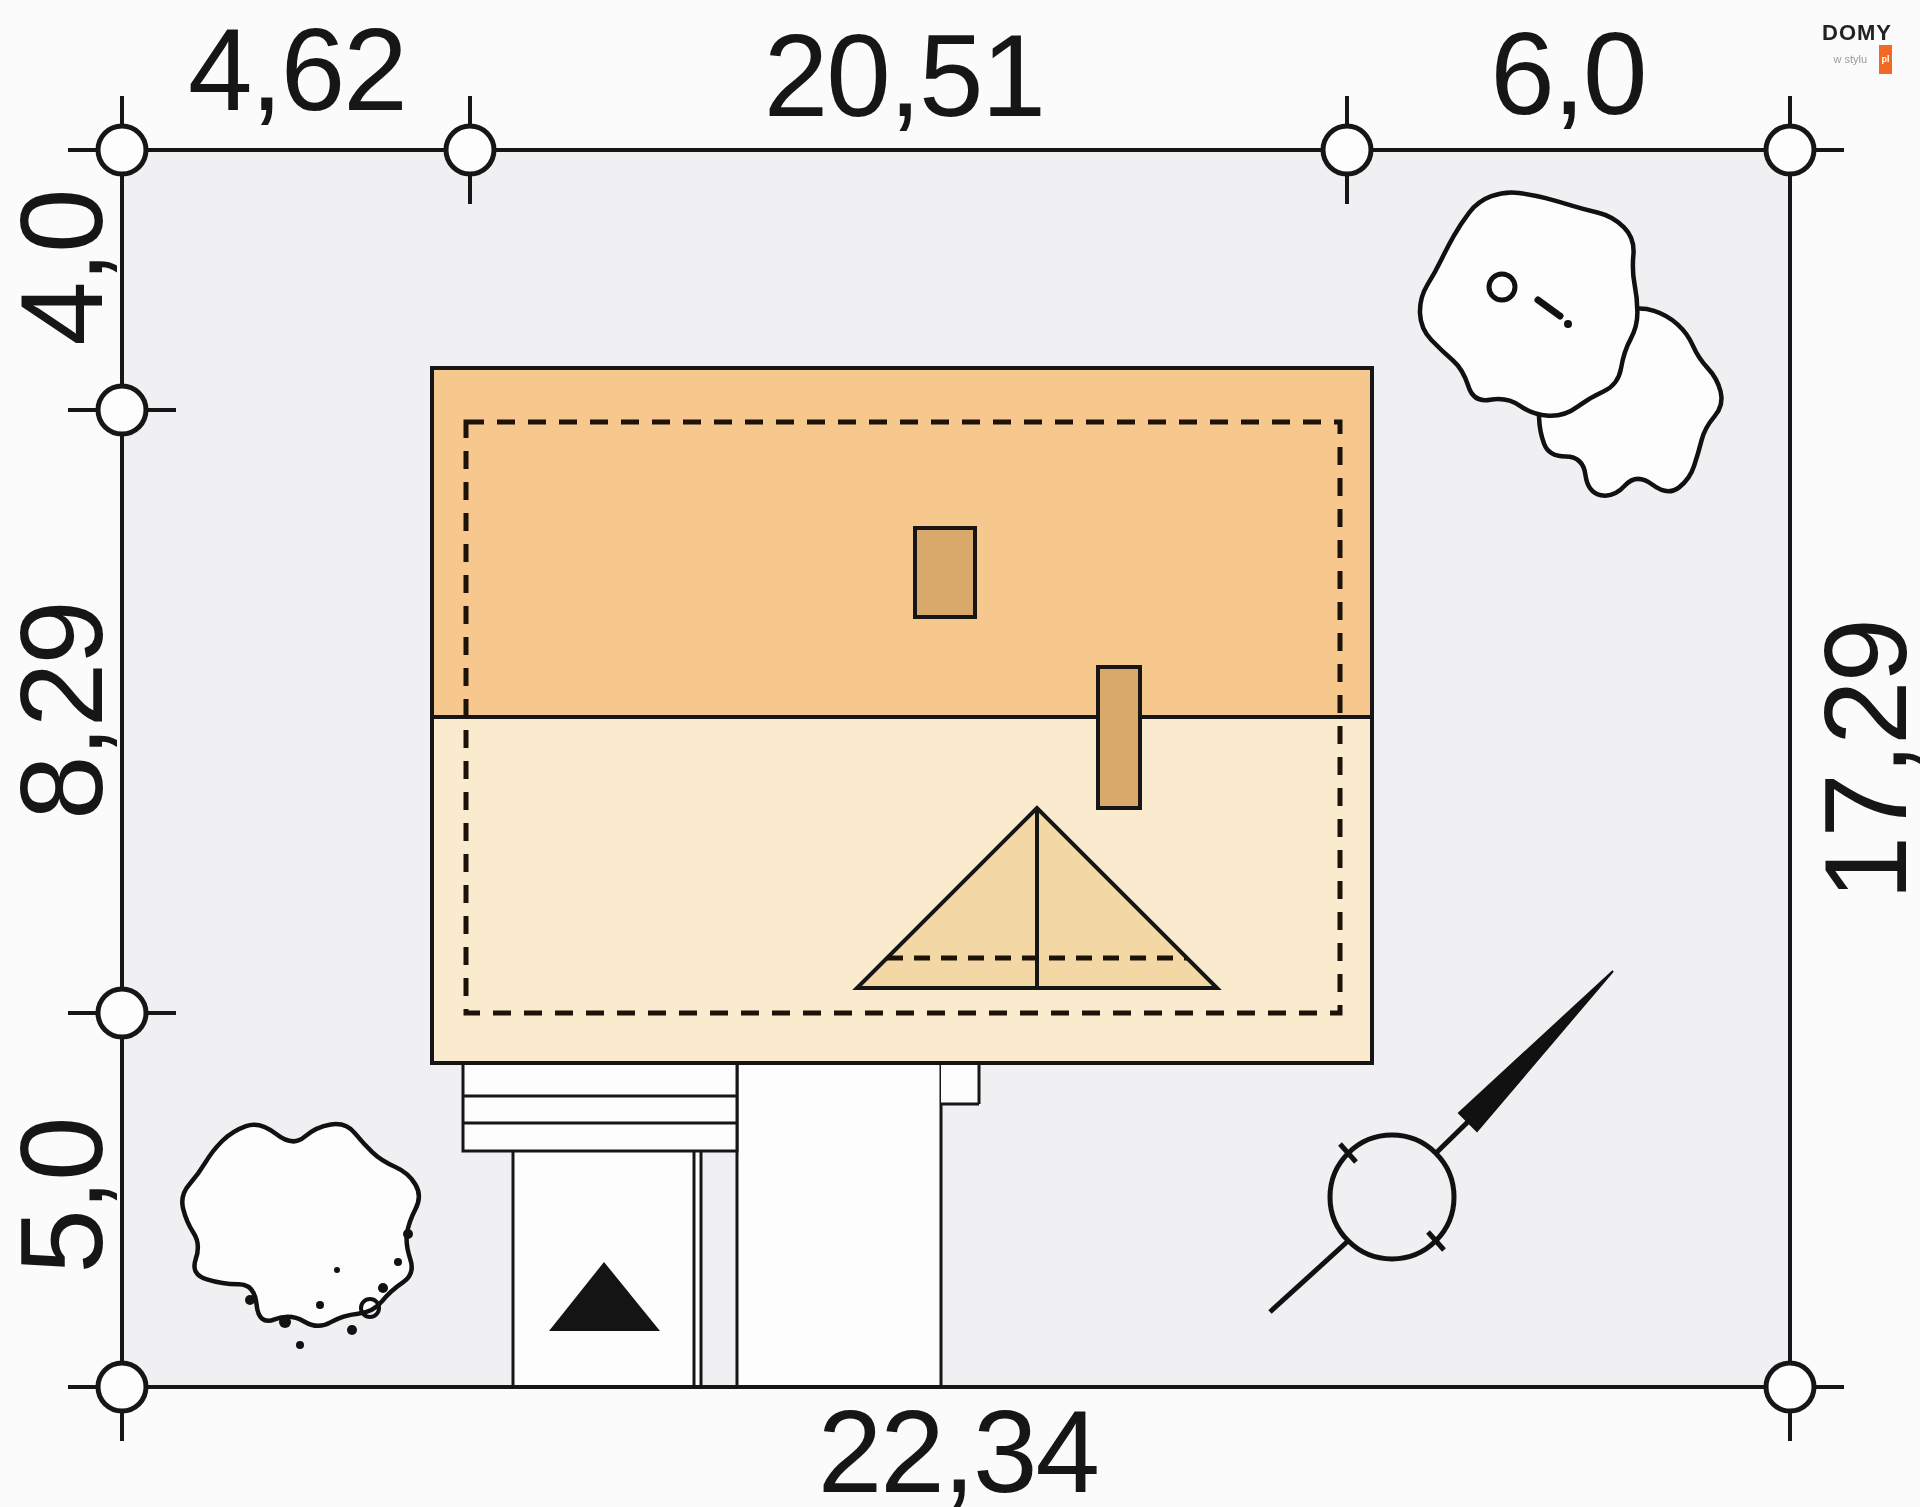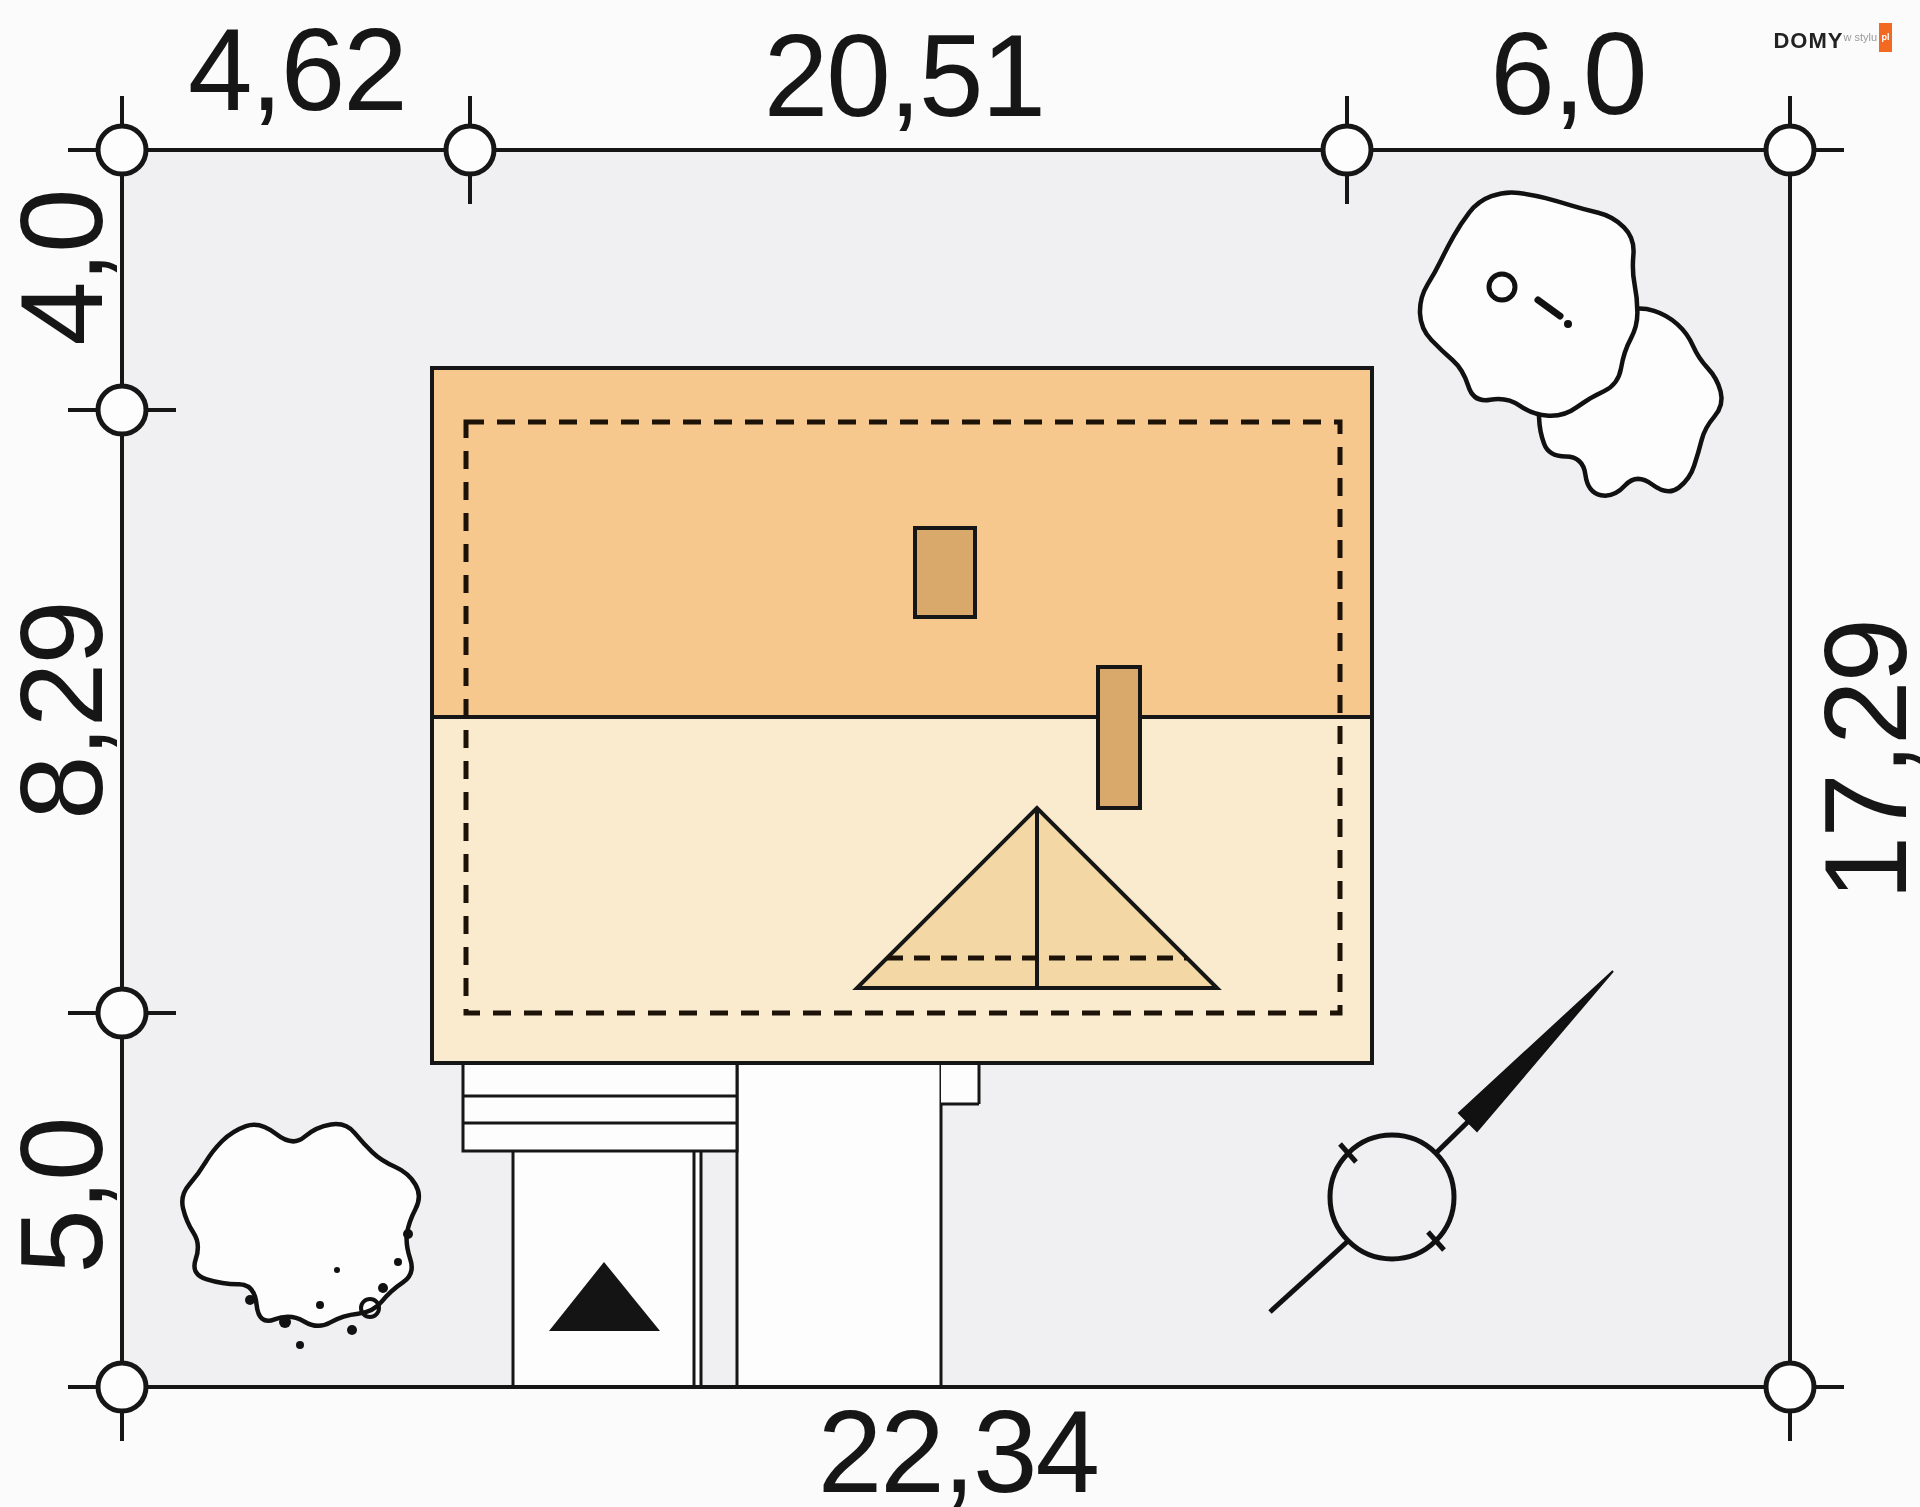--- a/index.html
+++ b/index.html
@@ -8,24 +8,24 @@
     background:#fbfbfc;font-family:"Liberation Sans",sans-serif;
   }
   .stage svg{position:absolute;left:0;top:0;width:1920px;height:1507px;}
   .dim{
     position:absolute;color:#161616;font-size:116px;line-height:1;
     letter-spacing:-2px;white-space:nowrap;transform:translate(-50%,-50%);
   }
   .dim.vert{transform:translate(-50%,-50%) rotate(-90deg);}
   .logo{
     position:absolute;right:28px;top:22px;text-align:right;
-    display:flex;flex-direction:row;align-items:flex-end;
+    display:flex;flex-direction:column;align-items:flex-end;
   }
   .logo .word{font-weight:bold;font-size:22px;letter-spacing:1px;color:#222;line-height:1;}
-  .logo .sub{display:flex;align-items:center;gap:2px;margin-top:1px;}
+  .logo .sub{display:flex;align-items:center;gap:12px;margin-top:1px;}
   .logo .tagline{font-size:11px;color:#9a9a9a;line-height:1;}
   .logo .badge{
     width:13px;height:29px;background:#f26a21;color:#fff;font-size:9px;font-weight:bold;
     display:flex;align-items:center;justify-content:center;line-height:1;
   }
 </style>
 </head>
 <body>
 
 <div class="stage">

